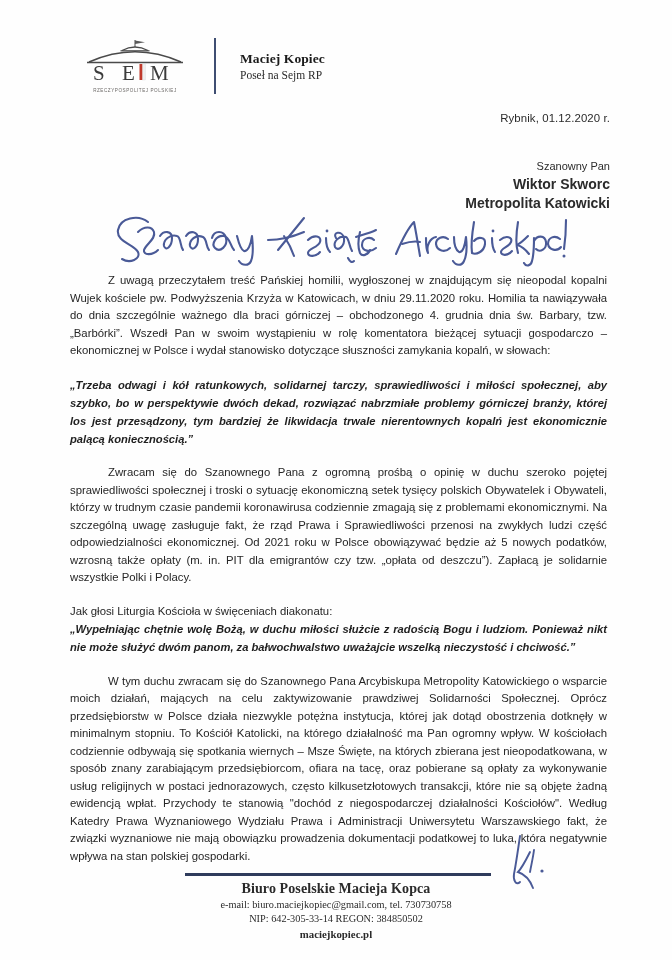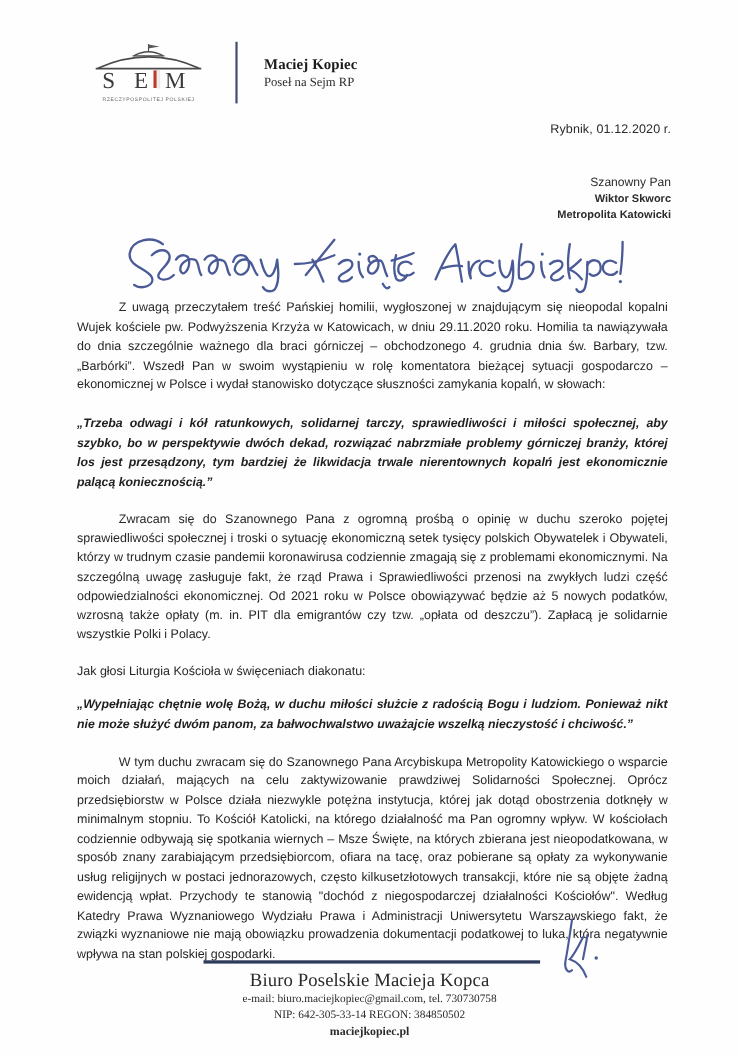--- a/index.html
+++ b/index.html
@@ -83,21 +83,21 @@
 
   
   .addressee {
     position: absolute;
     right: 62px;
     top: 159px;
     text-align: right;
     line-height: 1.42;
   }
   .addr-line { font-size: 11px; color: #2b2b2b; }
-  .addr-line.bold { font-weight: bold; font-size: 10px; }
+  .addr-line.bold { font-weight: bold; font-size: 14px; }
 
   
   .salutation-hand {
     position: absolute;
     left: 108px;
     top: 206px;
     width: 460px;
     height: 62px;
   }
   .salutation-hand svg { display: block; overflow: visible; }
@@ -113,21 +113,21 @@
     margin: 0 0 0 0;
     font-size: 11.35px;
     line-height: 1.545;
     text-align: justify;
     text-indent: 0;
     color: #262626;
     hyphens: none;
   }
   p.indent { text-indent: 38px; }
   p.gap { margin-top: 16px; }
-  p.gap-sm { margin-top: 12px; }
+  p.gap-sm { }
   p.quote {
     font-style: italic;
     font-weight: bold;
     font-size: 11.2px;
     line-height: 1.62;
     color: #1f1f1f;
     text-align: justify;
   }
 
   
@@ -142,21 +142,21 @@
   .footer {
     position: absolute;
     left: 86px;
     top: 879px;
     width: 500px;
     text-align: center;
     font-family: "Liberation Serif", serif;
     color: #2a2a2a;
     line-height: 1.36;
   }
-  .f-title { font-size: 17px; font-weight: normal; letter-spacing: 0.1px; }
+  .f-title { font-size: 14px; font-weight: bold; letter-spacing: 0.1px; }
   .f-line { font-size: 10.3px; }
   .f-site { font-size: 10.8px; font-weight: bold; margin-top: 1px; }
 
   
   .sign-mark {
     position: absolute;
     left: 500px;
     top: 836px;
     width: 70px;
     height: 60px;

